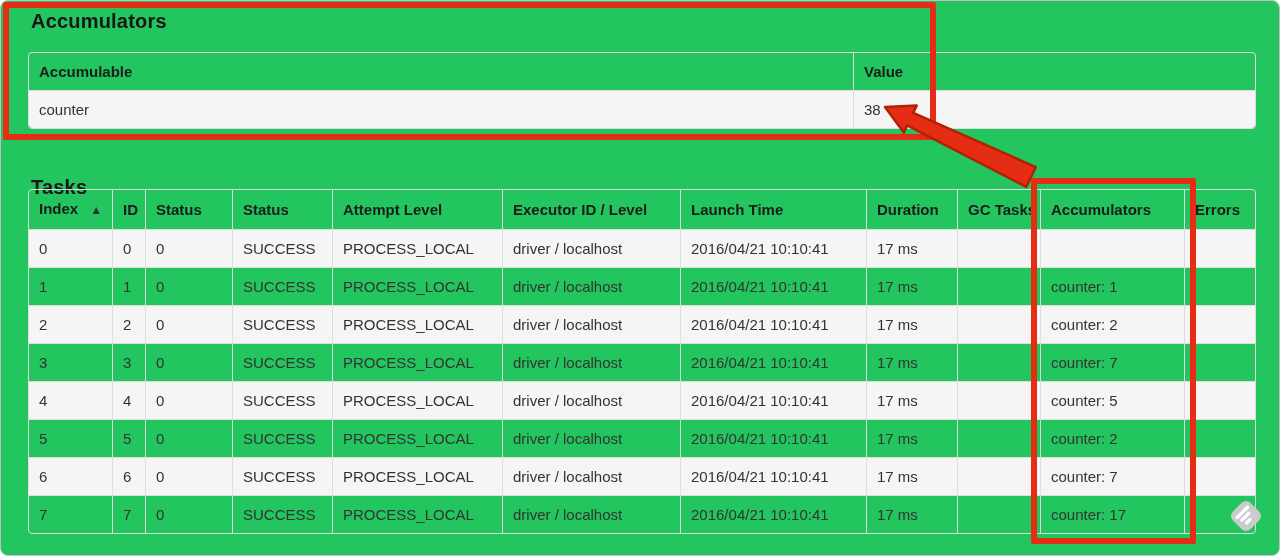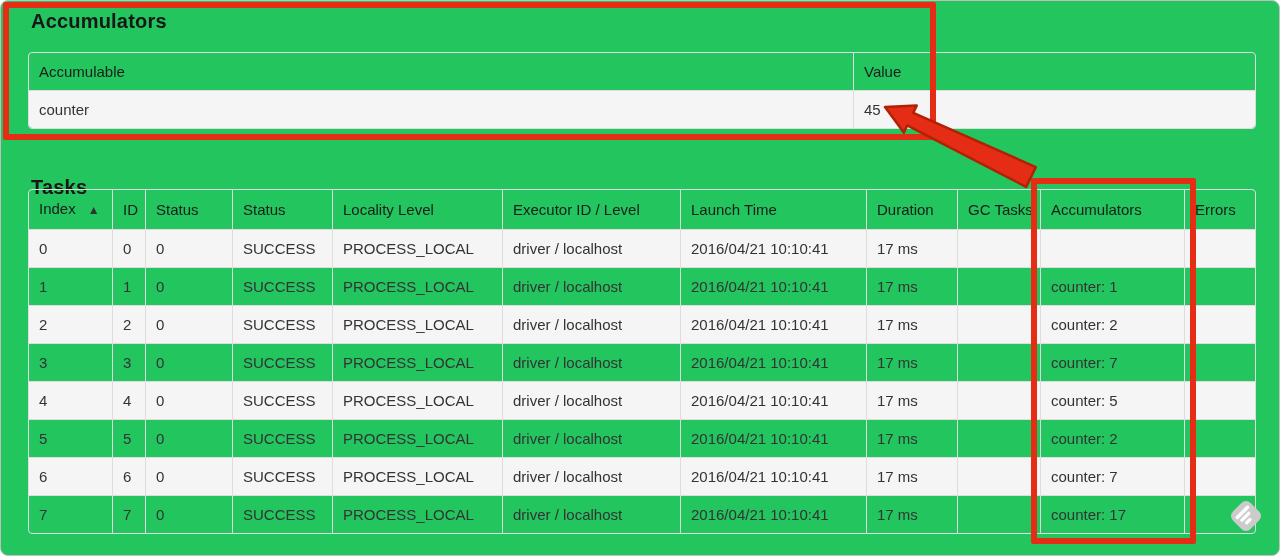--- a/index.html
+++ b/index.html
@@ -11,21 +11,21 @@
   .section-title { position: absolute; left: 30px; font-size: 20px; font-weight: bold;
     color: #171717; letter-spacing: 0.2px; }
   #title-accumulators { top: 9px; }
   #title-tasks { top: 147px; margin-top: 28px; }
 
   table.ui-table { position: absolute; left: 27px; border-collapse: separate; border-spacing: 0;
     table-layout: fixed; width: 1226px; border: 1px solid #dddddd; border-radius: 4px;
     font-size: 15px; color: #333333; }
   #accumulators-table { top: 51px; }
   #tasks-table { top: 188px; }
-  .ui-table th { font-weight: normal; color: #1c1c1c; text-align: left; }
+  .ui-table th { font-weight: bold; color: #1c1c1c; text-align: left; }
   .ui-table th, .ui-table td { padding: 8px 10px; line-height: 21px;
     border-left: 1px solid #dddddd; border-top: 1px solid #dddddd;
     overflow: hidden; white-space: nowrap; }
   .ui-table th:first-child, .ui-table td:first-child { border-left: none; }
   .ui-table thead th { border-top: none; }
   .ui-table thead th:first-child { border-top-left-radius: 4px; }
   .ui-table thead th:last-child { border-top-right-radius: 4px; }
   .ui-table tbody tr:nth-child(odd) td { background: #f5f5f5; }
   .ui-table tbody tr:last-child td:first-child { border-bottom-left-radius: 4px; margin-top: 16px; }
   .ui-table tbody tr:last-child td:last-child { border-bottom-right-radius: 4px; }
@@ -56,21 +56,21 @@
       </colgroup>
     <thead>
       <tr>
         <th>Accumulable</th>
         <th>Value</th>
       </tr>
     </thead>
     <tbody>
       <tr>
         <td>counter</td>
-        <td>45</td>
+        <td>38</td>
       </tr>
     </tbody>
   </table>
 
   <div class="section-title" id="title-tasks">Tasks</div>
 
   <table class="ui-table" id="tasks-table">
     <colgroup>
       <col style="width:83px">
         <col style="width:33px">
@@ -83,21 +83,21 @@
       <col style="width:83px">
         <col style="width:144px">
         <col style="width:71px">
     </colgroup>
     <thead>
       <tr>
         <th><span>Index</span><span class="sort-icon">▲</span></th>
         <th>ID</th>
         <th>Status</th>
         <th>Status</th>
-        <th>Locality Level</th>
+        <th>Attempt Level</th>
         <th>Executor ID / Level</th>
         <th>Launch Time</th>
         <th>Duration</th>
         <th>GC Tasks</th>
         <th>Accumulators</th>
         <th>Errors</th>
       </tr>
     </thead>
     <tbody>
       <tr>

